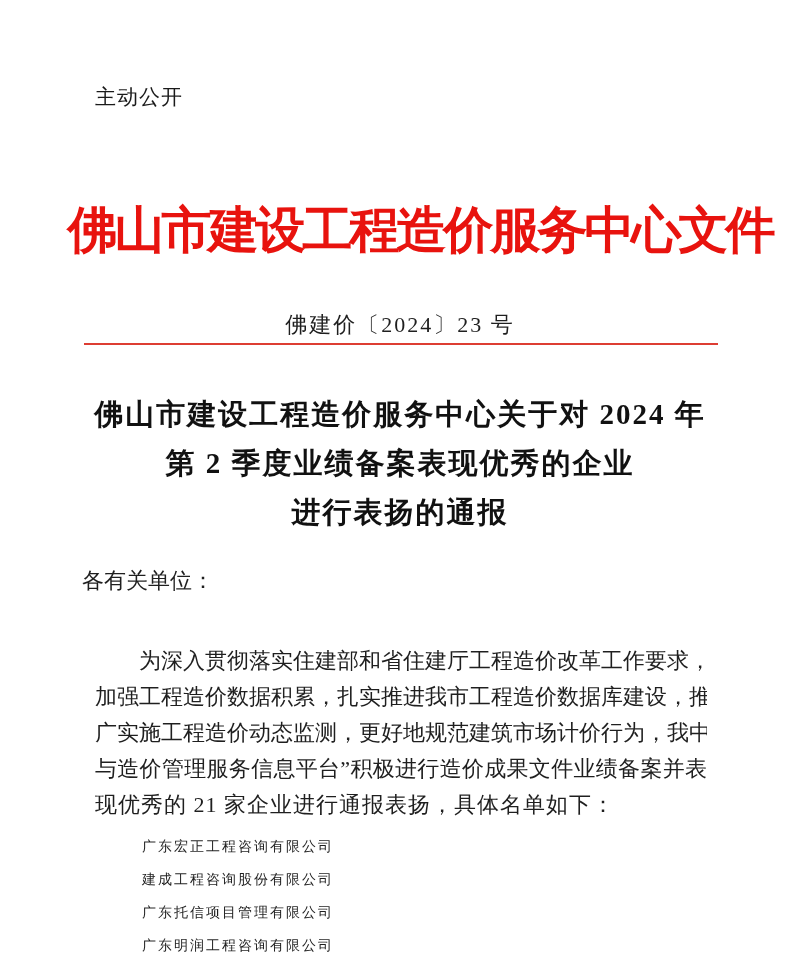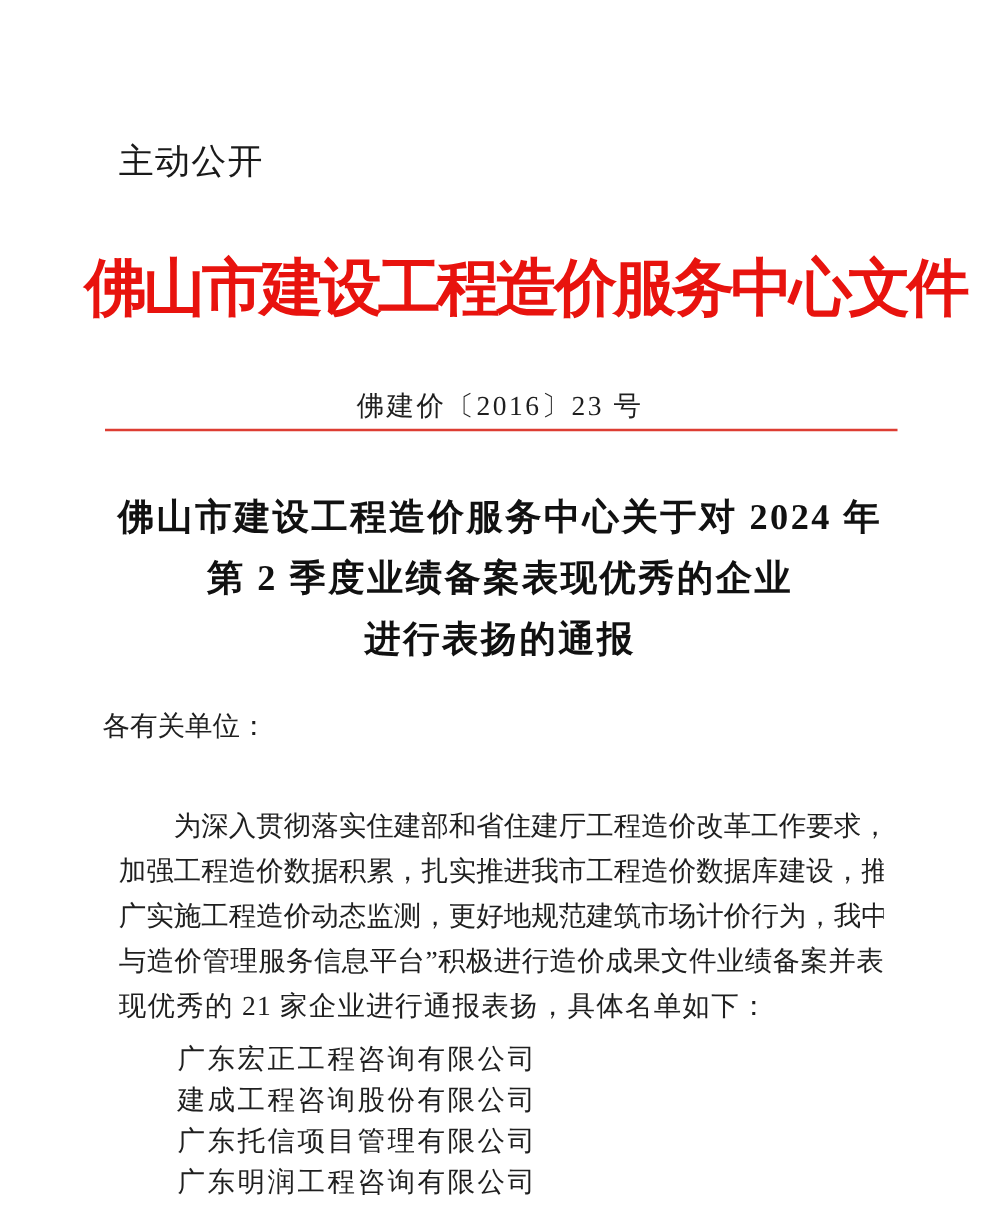--- a/index.html
+++ b/index.html
@@ -15,25 +15,24 @@
     overflow: hidden;
     font-family: "Liberation Serif", "DejaVu Serif", serif;
     color: #1f1f1f;
   }
 
   .classification {
     position: absolute;
     left: 95px;
     top: 83px;
     font-family: "Liberation Sans", "DejaVu Sans", sans-serif;
-    font-size: 28px;
+    font-size: 21px;
     line-height: 28px;
     color: #1a1a1a;
     letter-spacing: 1px;
-    margin-top: 32px;
   }
 
   .agency-header {
     position: absolute;
     left: 0;
     top: 199px;
     width: 800px;
     margin: 0;
     text-align: center;
     font-family: "Liberation Serif", "DejaVu Serif", serif;
@@ -113,40 +112,40 @@
   .par-line.last {
     text-align: left;
     text-align-last: left;
     letter-spacing: 1px;
   }
 
   .companies {
     position: absolute;
     left: 142px;
     top: 830px;
-    font-size: 22px;
+    font-size: 14px;
     color: #1f1f1f;
   }
   .company-item {
     height: 33px;
     line-height: 33px;
     letter-spacing: 2px;
     white-space: nowrap;
   }
 </style>
 </head>
 <body>
 
 <div class="page">
 
   <div class="classification">主动公开</div>
 
   <h1 class="agency-header">佛山市建设工程造价服务中心文件</h1>
 
-  <div class="doc-number">佛建价〔2016〕23 号</div>
+  <div class="doc-number">佛建价〔2024〕23 号</div>
 
   <div class="red-rule"></div>
 
   <div class="doc-title">
     <div>佛山市建设工程造价服务中心关于对 2024 年</div>
     <div>第 2 季度业绩备案表现优秀的企业</div>
     <div>进行表扬的通报</div>
   </div>
 
   <div class="salutation">各有关单位：</div>

